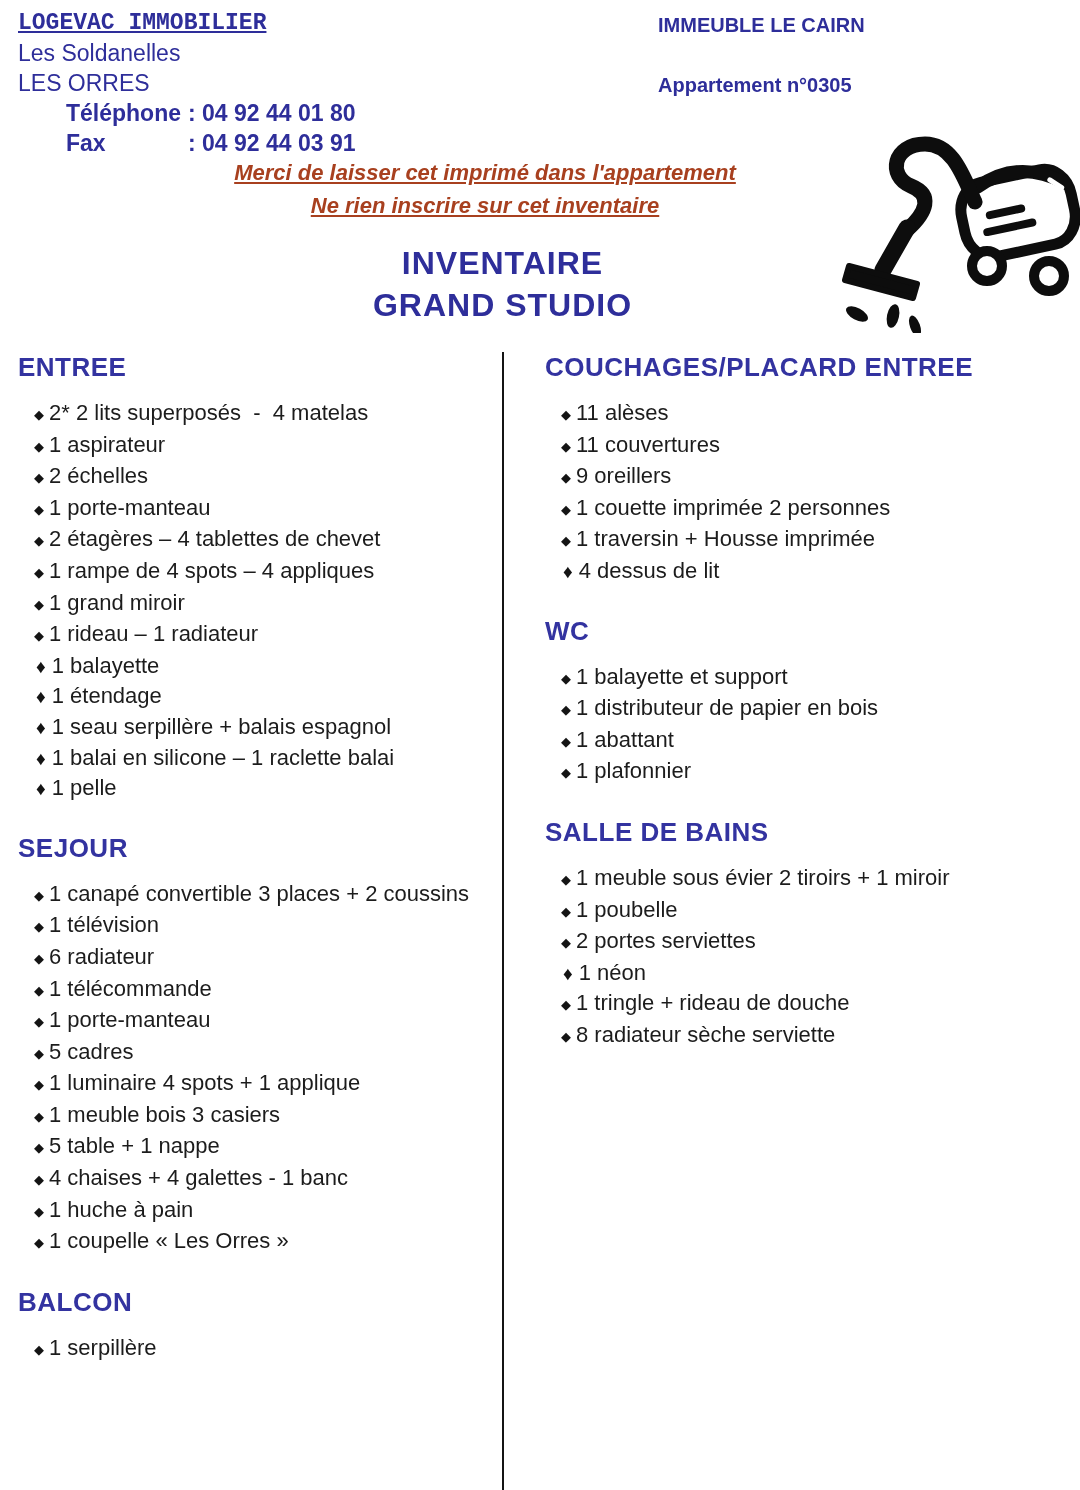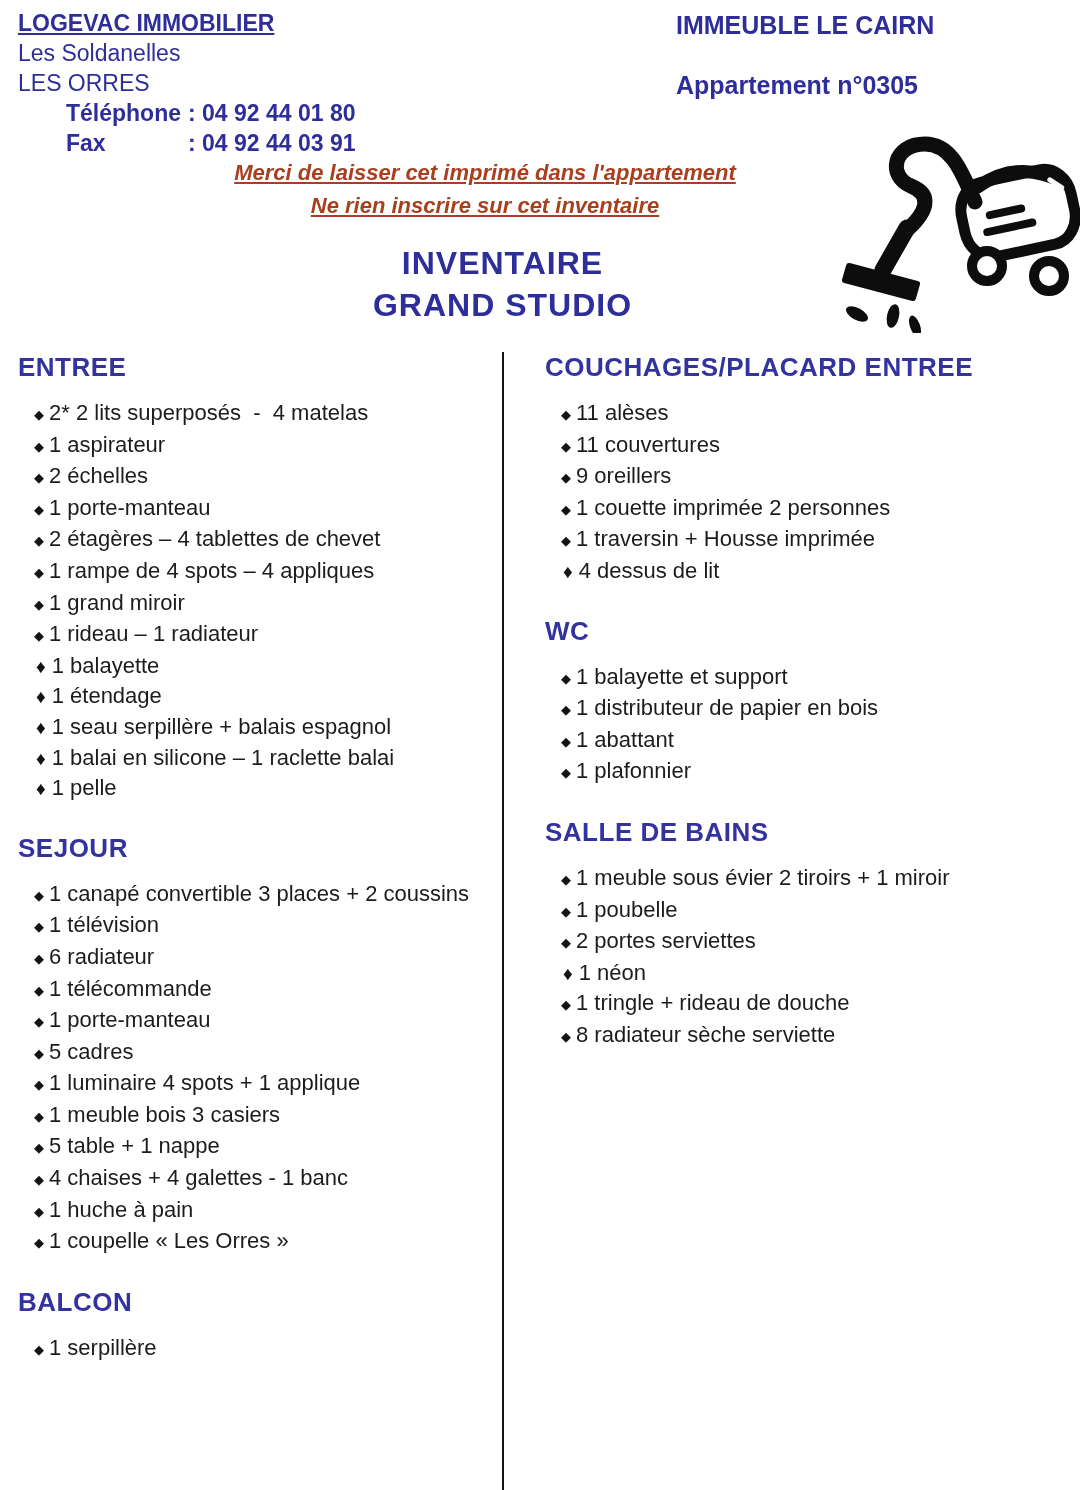--- a/index.html
+++ b/index.html
@@ -11,27 +11,27 @@
     font-family:"Liberation Sans", sans-serif;
     color:#1c1c1c;
     overflow:hidden;
   }
 
   
   .agency-block {
     position:absolute; left:18px; top:8px;
     color:#2e2e9a; font-size:23px; line-height:30px;
   }
-  .agency-name { font-weight:bold; text-decoration:underline; }
+  .agency-name { font-weight:bold; text-decoration:underline;font-family:Liberation Mono, monospace; }
   .contact-line { font-weight:bold;margin-left:48px; }
   .contact-label { display:inline-block; min-width:122px; }
 
   .building-block {
-    position:absolute; left:676px; top:10px;
-    color:#2e2e9a; font-size:25px; font-weight:bold; line-height:30px;
+    position:absolute; left:658px; top:10px;
+    color:#2e2e9a; font-size:20px; font-weight:bold; line-height:30px;
   }
   .apartment-line { margin-top:30px; }
 
   .notice-block {
     position:absolute; left:0; top:156px; width:970px;
     text-align:center;
     color:#a8401f; font-size:22px; font-weight:bold; font-style:italic;
     line-height:33px;
   }
   .notice-line { text-decoration:underline;margin-top:24px; }

